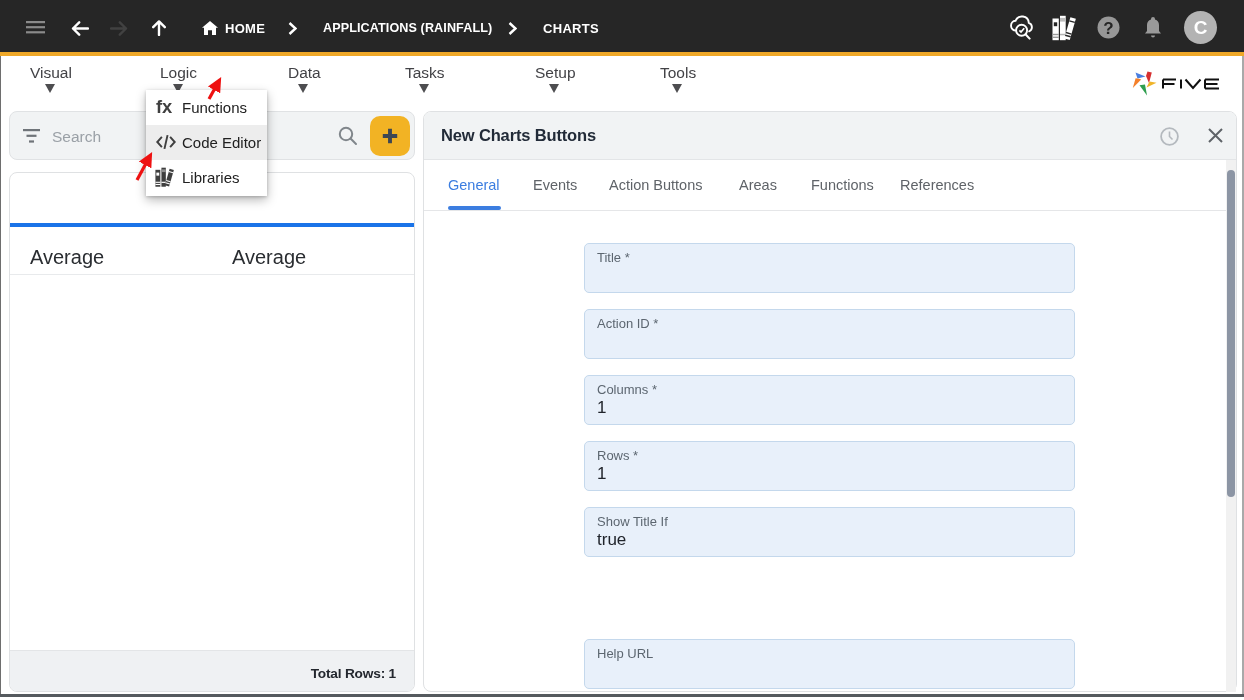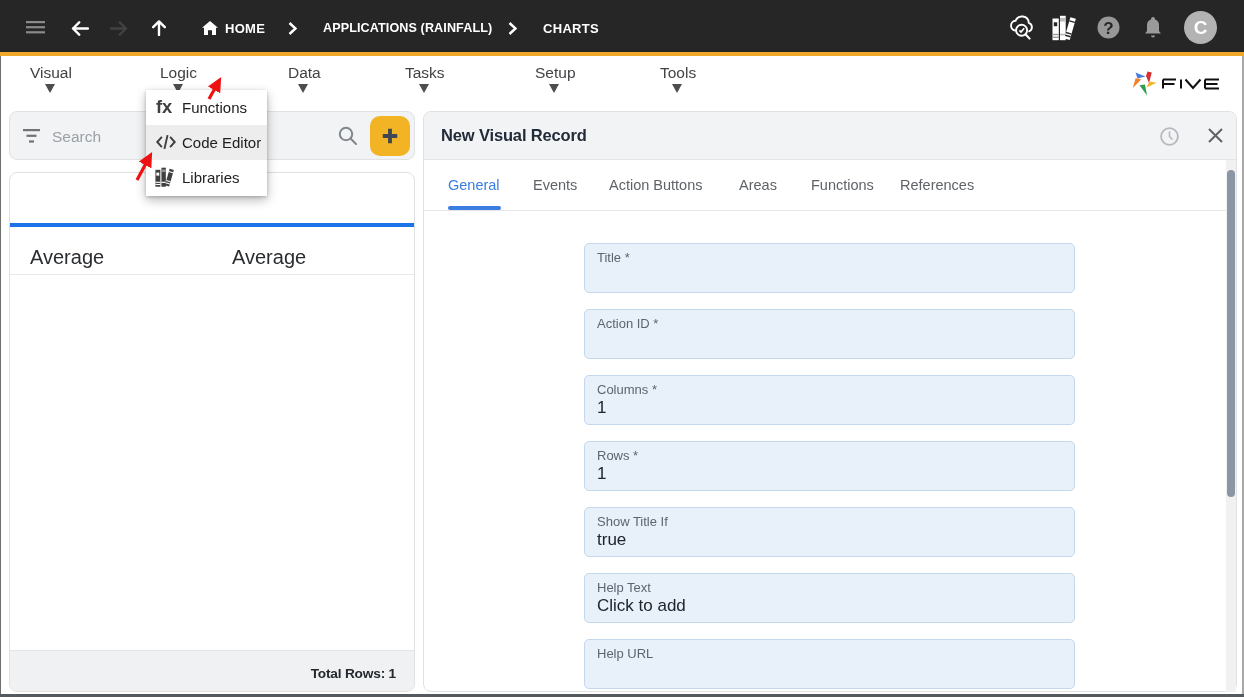--- a/index.html
+++ b/index.html
@@ -223,21 +223,21 @@
     <span class="abs td" style="left:20px;">Average</span>
     <span class="abs td" style="left:222px;">Average</span>
     <div id="rowline" class="abs"></div>
     <div id="tfoot" class="abs">
         <span>Total Rows: 1</span>
       </div>
   </div>
 
   <div id="rpanel" class="abs">
     <div id="rhead" class="abs">
-      <span id="rtitle" class="abs">New Visual Record</span>
+      <span id="rtitle" class="abs">New Charts Buttons</span>
       <svg class="abs" style="left:736px;top:15px" width="19" height="19" viewBox="0 0 19 19">
         <circle cx="9.5" cy="9.5" r="8.4" stroke="#b4b9be" stroke-width="1.8" fill="none"></circle>
         <path d="M9.5 4.5 V9.5 L12.5 12.5" stroke="#b4b9be" stroke-width="1.6" fill="none"></path>
       </svg>
       <svg class="abs" style="left:784px;top:16px" width="15" height="15" viewBox="0 0 15 15">
         <path d="M1 1 L14 14 M14 1 L1 14" stroke="#5f6368" stroke-width="2"></path>
       </svg>
     </div>
     <div id="tabs" class="abs">
       <span class="abs tab active" style="left:24px;">General</span>
@@ -259,24 +259,20 @@
         <span class="flabel">Columns *</span>
         <span class="fvalue">1</span>
       </div>
     <div class="field" style="top:329px;">
         <span class="flabel">Rows *</span>
         <span class="fvalue">1</span>
       </div>
     <div class="field" style="top:395px;">
         <span class="flabel">Show Title If</span>
         <span class="fvalue">true</span>
-      </div>
-    <div class="field" style="top:461px;">
-        <span class="flabel">Help Text</span>
-        <span class="fvalue">Click to add</span>
       </div>
     <div class="field" style="top:527px;">
         <span class="flabel">Help URL</span>
       </div>
   </div>
   <div id="sbtrack" class="abs"></div>
   <div id="sbthumb" class="abs"></div>
 
   <div id="dropdown" class="abs">
     <div class="ddrow" style="top:0;">

